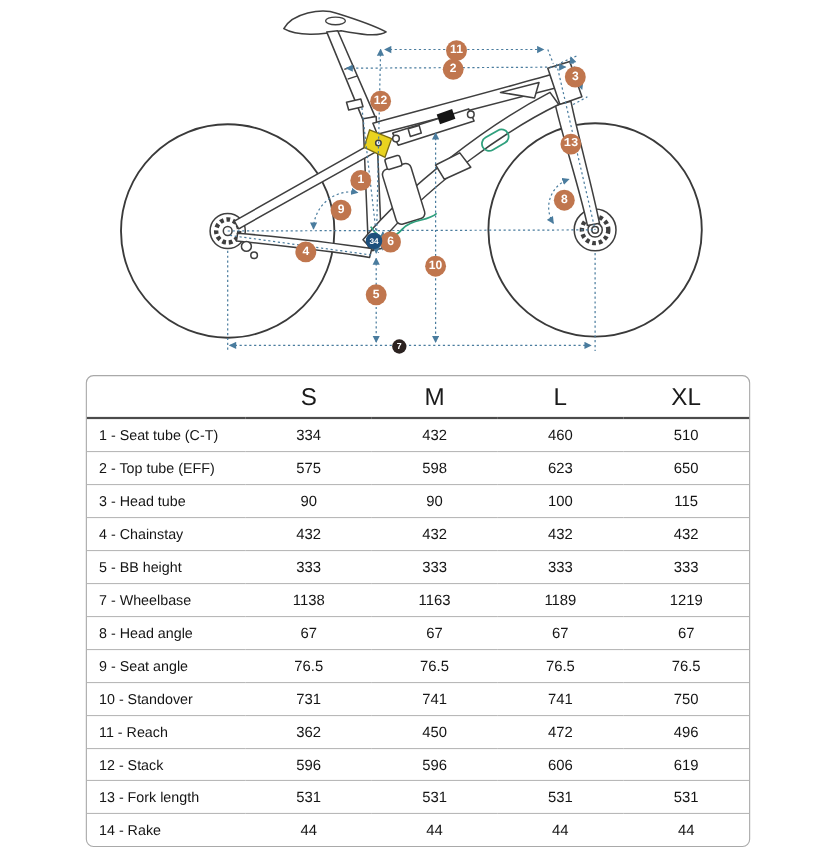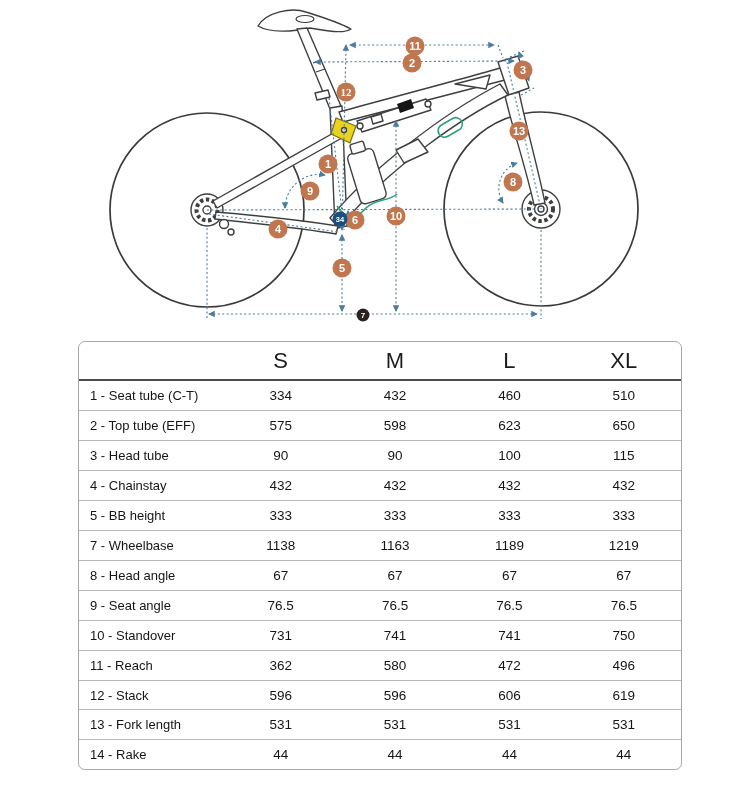--- a/index.html
+++ b/index.html
@@ -142,24 +142,24 @@
     <div id="callout-layer">
         <div class="callout" style="left: 328px; top: 164px;">1</div>
         <div class="callout" style="left: 412px; top: 63px;">2</div>
         <div class="callout" style="left: 523px; top: 70px;">3</div>
         <div class="callout" style="left: 278px; top: 229px;">4</div>
         <div class="callout" style="left: 342px; top: 268px;">5</div>
         <div class="callout" style="left: 355px; top: 220px;">6</div>
         <div class="callout marker" style="left: 363px; top: 315px;">7</div>
         <div class="callout" style="left: 513px; top: 182px;">8</div>
         <div class="callout" style="left: 310px; top: 191px;">9</div>
-        <div class="callout" style="left: 396px; top: 216px;">10</div>
+        <div class="callout" style="left: 396px; top: 242px;">10</div>
         <div class="callout" style="left: 415px; top: 46px;">11</div>
-        <div class="callout" style="left: 346px; top: 92px; font-family: Liberation Serif, serif;">12</div>
-        <div class="callout" style="left: 519px; top: 131px;">13</div>
+        <div class="callout" style="left: 346px; top: 92px;">12</div>
+        <div class="callout" style="left: 519px; top: 131px; font-family: Liberation Mono, monospace;">13</div>
         <div class="ringbadge" style="left: 340px; top: 219px;">34</div>
       </div>
   </div>
 
   <div class="geo-table">
     <table>
       <colgroup>
         <col class="c-label">
           <col class="c-val">
           <col class="c-val">
@@ -235,21 +235,21 @@
           <tr>
             <td class="label">10 - Standover</td>
             <td class="val">731</td>
             <td class="val">741</td>
             <td class="val">741</td>
             <td class="val">750</td>
           </tr>
           <tr>
             <td class="label">11 - Reach</td>
             <td class="val">362</td>
-            <td class="val">580</td>
+            <td class="val">450</td>
             <td class="val">472</td>
             <td class="val">496</td>
           </tr>
           <tr>
             <td class="label">12 - Stack</td>
             <td class="val">596</td>
             <td class="val">596</td>
             <td class="val">606</td>
             <td class="val">619</td>
           </tr>

